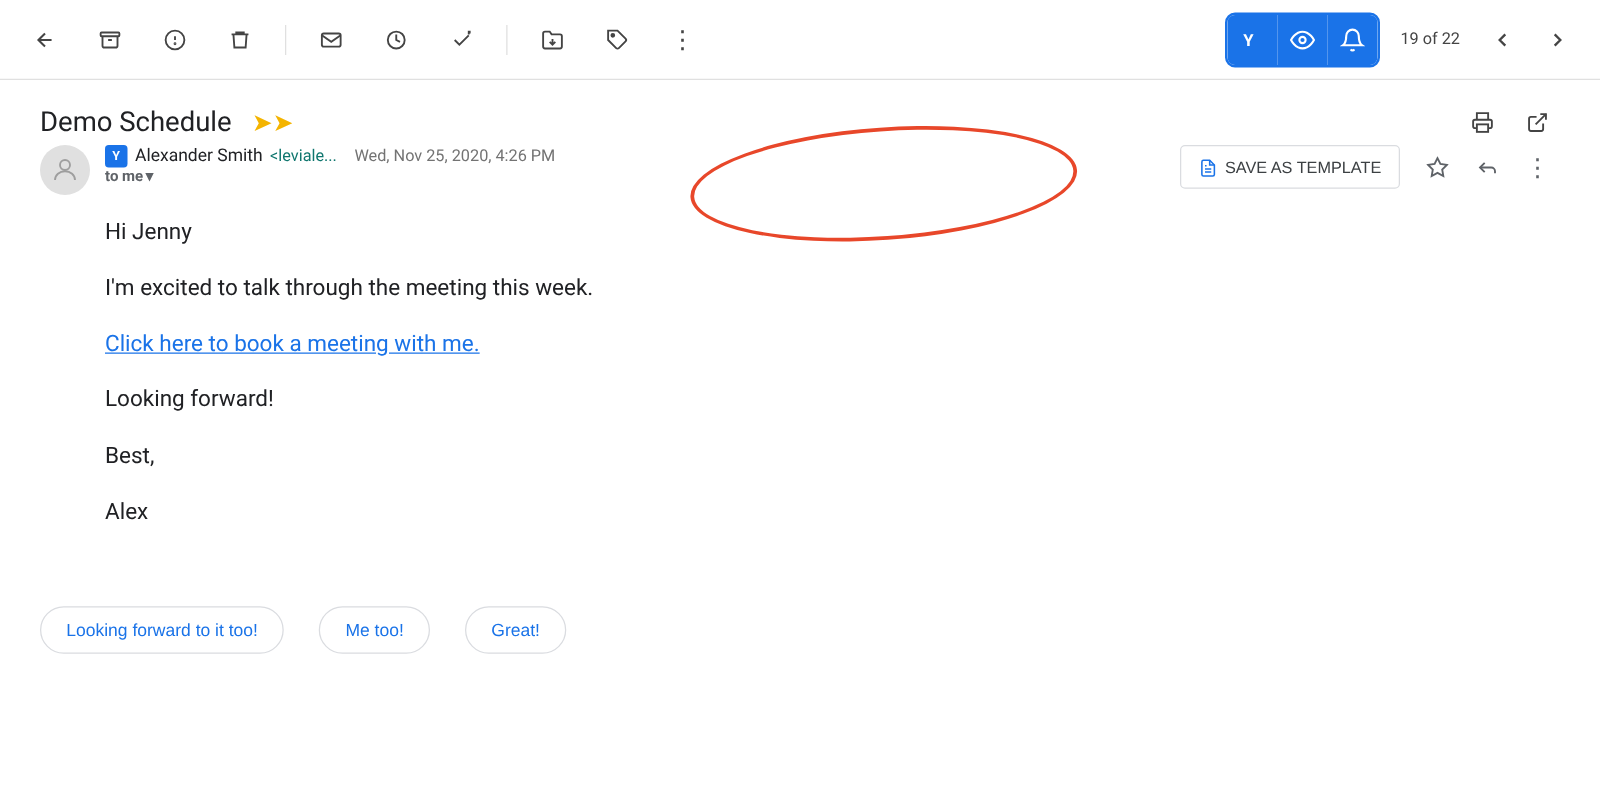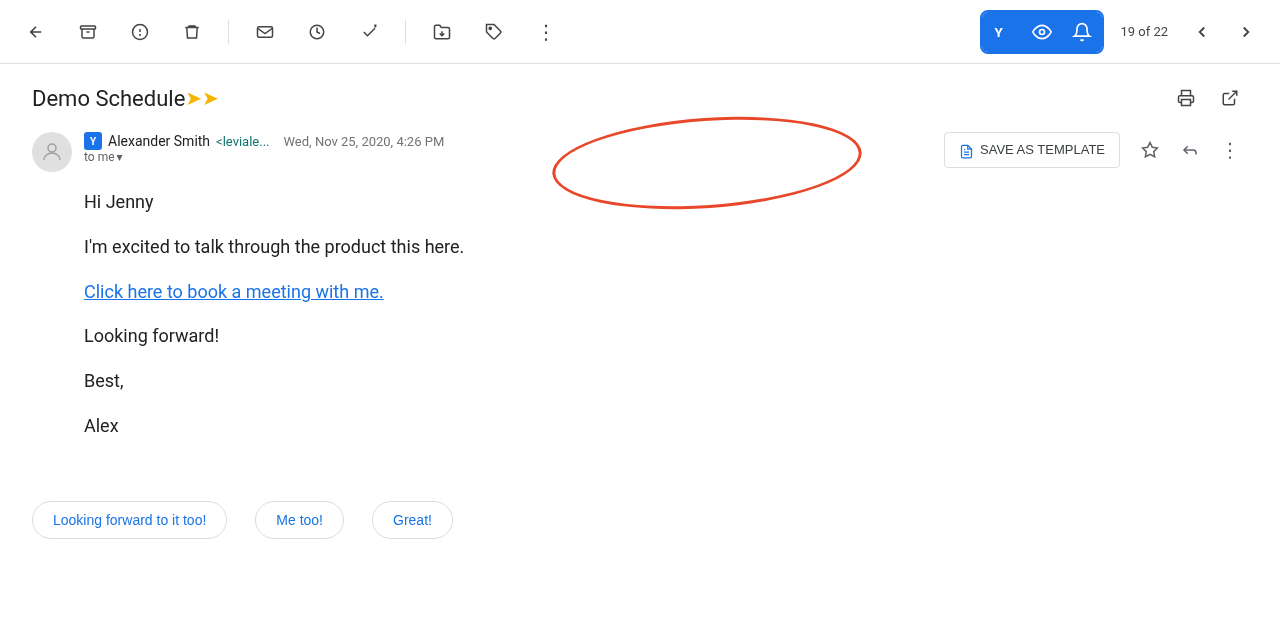--- a/index.html
+++ b/index.html
@@ -94,22 +94,22 @@
     .email-container {
       padding: 16px 32px;
       max-width: 100%;
       position: relative;
     }
 
     
     .subject-line {
       display: flex;
       align-items: center;
-      gap: 0;
-      margin-bottom: 16px;
+      gap: 16px;
+      margin-bottom: 0;
     }
     .subject-title {
       font-size: 22px;
       font-weight: 400;
       color: #202124;
     }
     .subject-icons {
       display: flex;
       gap: 8px;
       margin-left: auto;
@@ -188,20 +188,21 @@
       color: #737373;
       margin-left: 8px;
     }
     .to-me {
       font-size: 12px;
       color: #5f6368;
       display: flex;
       align-items: center;
       gap: 2px;
       cursor: pointer;
+      font-weight: bold;
     }
 
     
     .action-buttons-row {
       display: flex;
       gap: 8px;
       margin-left: auto;
       flex-shrink: 0;
     }
     .action-btn {
@@ -474,21 +475,21 @@
         </svg>
       </button>
       <button class="email-action-btn">
         <span style="font-size:20px;color:#5f6368">⋮</span>
       </button>
     </div>
   </div>
 
   <div class="email-body">
     <p>Hi Jenny</p>
-    <p>I'm excited to talk through the product this here.</p>
+    <p>I'm excited to talk through the meeting this week.</p>
     <p><a class="email-link">Click here to book a meeting with me.</a></p>
     <p>Looking forward!</p>
     <p>Best,</p>
     <p>Alex</p>
   </div>
 </div>
 
 <div class="quick-replies">
   <button class="quick-reply-btn">Looking forward to it too!</button>
   <button class="quick-reply-btn">Me too!</button>

